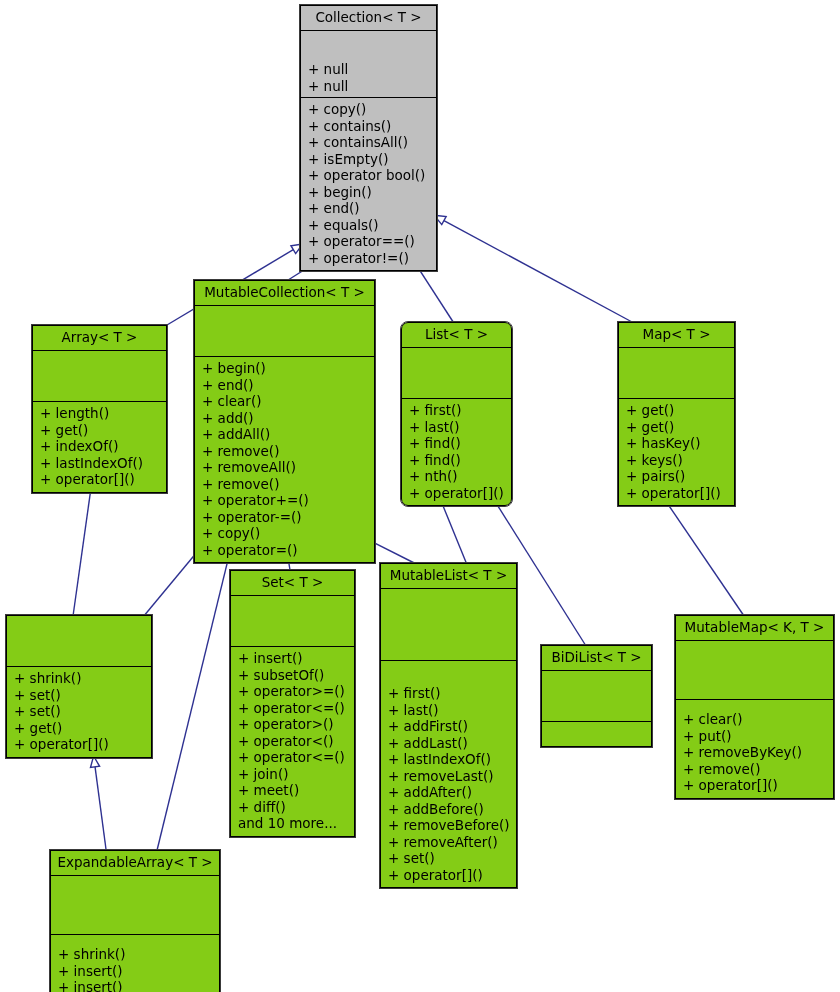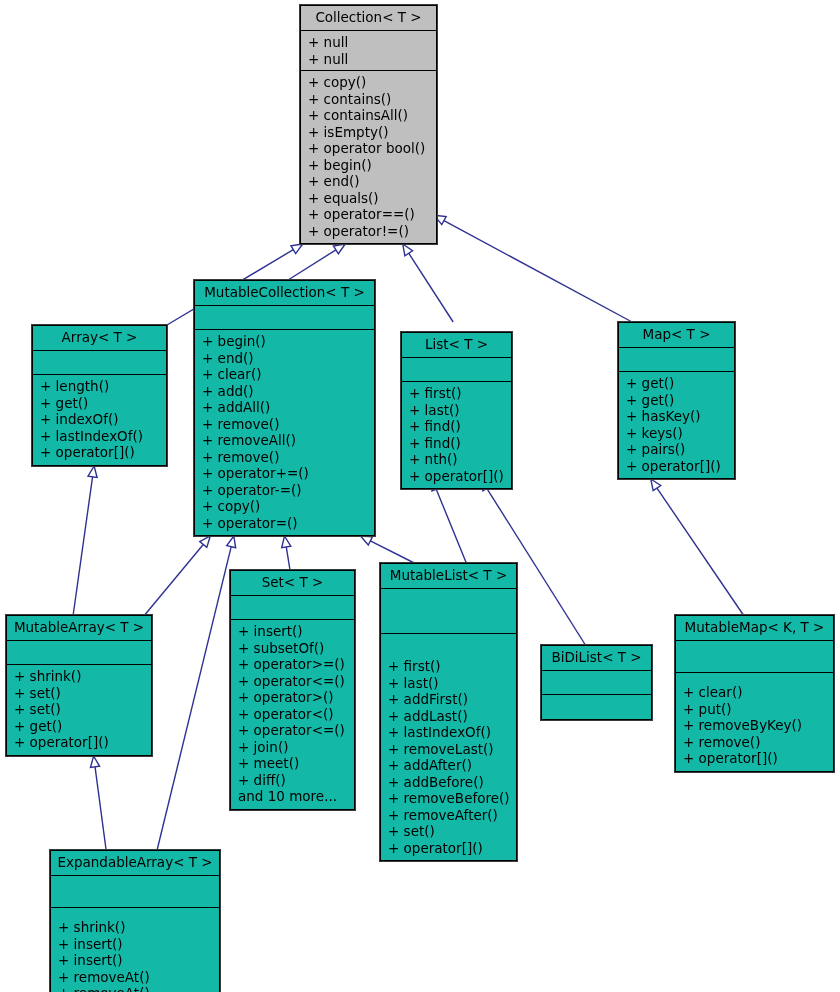--- a/index.html
+++ b/index.html
@@ -25,21 +25,21 @@
     left: 0;
     top: 0;
     width: 840px;
     height: 992px;
     pointer-events: none;
   }
   .uml-class {
     position: absolute;
     box-sizing: border-box;
     border: 1px solid #000000;
-    background: #14b8a6;
+    background: #84cc16;
     outline: 1px solid #3a3a3a;
     display: flex;
     flex-direction: column;
   }
   .uml-class.highlight {
     background: #bfbfbf;
   }
   .cls-name {
     text-align: center;
     font-size: 13.5px;
@@ -50,20 +50,21 @@
     line-height: 15px;
   }
   .cls-attrs {
     border-bottom: 1px solid #000000;
     padding: 3px 5px 3px 7px;
     font-size: 13.5px;
     line-height: 16.5px;
     color: #000000;
     min-height: 11px;
     box-sizing: content-box;
+    margin-top: 27px;
   }
   .cls-methods {
     padding: 3px 5px 4px 7px;
     font-size: 13.5px;
     line-height: 16.5px;
     color: #000000;
     flex: 1;
     min-height: 11px;
     box-sizing: content-box;
   }
@@ -178,21 +179,21 @@
           <div class="mem">+ addAll()</div>
           <div class="mem">+ remove()</div>
           <div class="mem">+ removeAll()</div>
           <div class="mem">+ remove()</div>
           <div class="mem">+ operator+=()</div>
           <div class="mem">+ operator-=()</div>
           <div class="mem">+ copy()</div>
           <div class="mem">+ operator=()</div>
         </div>
       </div>
-      <div class="uml-class" style="left: 401px; top: 332px; width: 111px;">
+      <div class="uml-class" style="left: 401px; top: 322px; width: 111px; border-radius: 7px;">
         <div class="cls-name">List&lt; T &gt;</div>
         <div class="cls-attrs">
           <div class="empty-compartment"></div>
         </div>
         <div class="cls-methods">
           <div class="mem">+ first()</div>
           <div class="mem">+ last()</div>
           <div class="mem">+ find()</div>
           <div class="mem">+ find()</div>
           <div class="mem">+ nth()</div>
@@ -207,21 +208,20 @@
         <div class="cls-methods">
           <div class="mem">+ get()</div>
           <div class="mem">+ get()</div>
           <div class="mem">+ hasKey()</div>
           <div class="mem">+ keys()</div>
           <div class="mem">+ pairs()</div>
           <div class="mem">+ operator[]()</div>
         </div>
       </div>
       <div class="uml-class" style="left: 6px; top: 615px; width: 146px;">
-        <div class="cls-name">MutableArray&lt; T &gt;</div>
         <div class="cls-attrs">
           <div class="empty-compartment"></div>
         </div>
         <div class="cls-methods">
           <div class="mem">+ shrink()</div>
           <div class="mem">+ set()</div>
           <div class="mem">+ set()</div>
           <div class="mem">+ get()</div>
           <div class="mem">+ operator[]()</div>
         </div>

